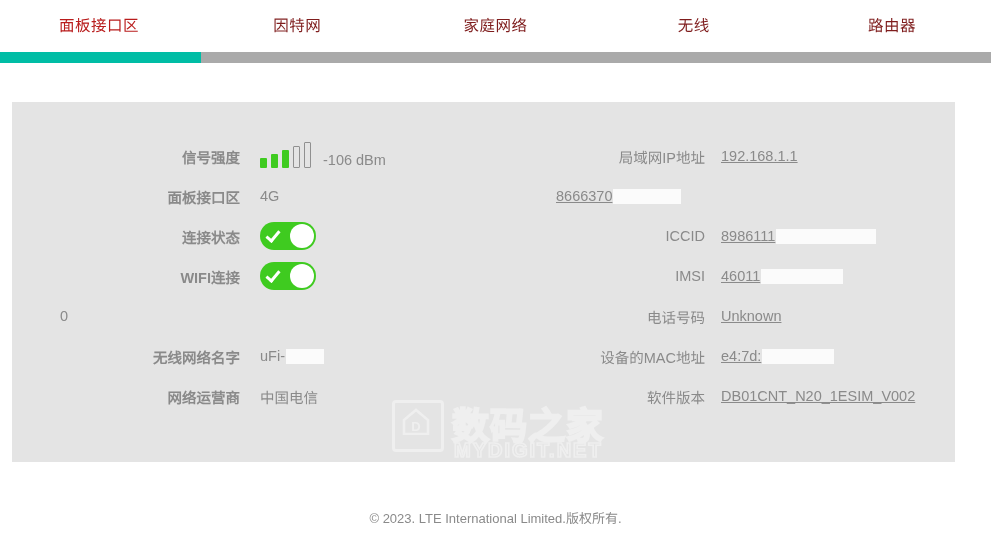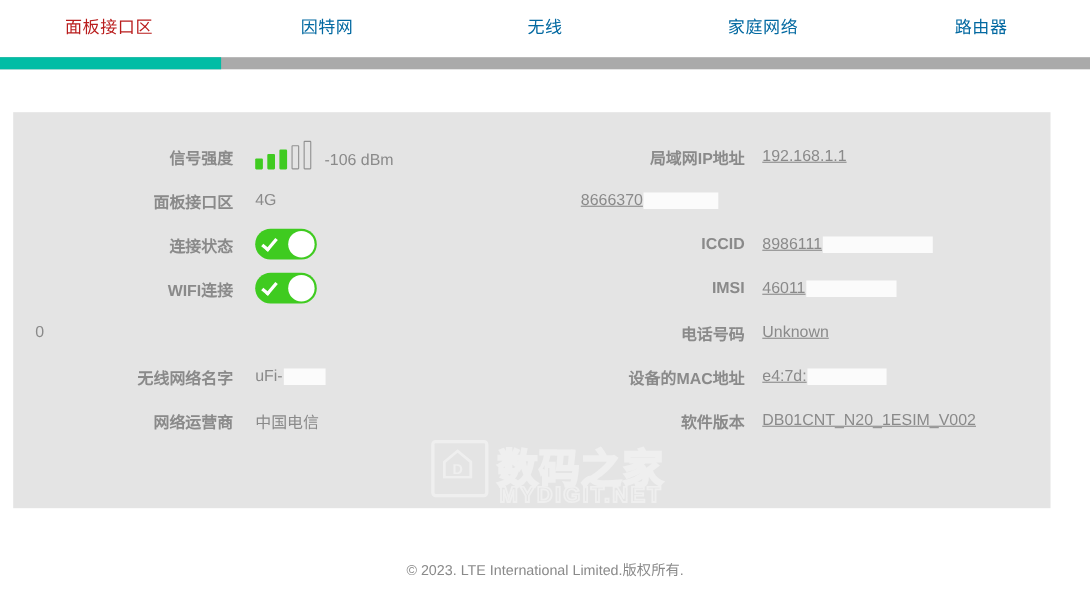--- a/index.html
+++ b/index.html
@@ -19,21 +19,21 @@
     width: 991px; height: 63px;
   }
   .tabs {
     display: flex; width: 991px; height: 52px;
     align-items: center;
   }
   .tab {
     flex: 1 1 0;
     text-align: center;
     font-size: 15.5px;
-    color: #0369a1;
+    color: #7f1d1d;
     letter-spacing: .5px;
     cursor: pointer;
     line-height: 52px;
     user-select: none;
   }
   .tab.active { color: #b91c1c; }
   .tabrail {
     position: absolute; left: 0; top: 52px;
     width: 991px; height: 11px;
     background: #aaaaaa;
@@ -46,21 +46,21 @@
 
   
   .panel {
     position: absolute;
     left: 12px; top: 102px;
     width: 943px; height: 360px;
     background: #e4e4e4;
   }
 
   .cols { position: relative; width: 100%; height: 100%; }
-  .col { position: absolute; top: 0; }
+  .col { position: absolute; top: 14px; padding-left: 28px; }
   .col-left  { left: 0;   width: 500px; }
   .col-right { left: 500px; width: 443px; }
 
   .row {
     position: relative;
     height: 40px;
     display: flex;
     align-items: center;
   }
   
@@ -79,21 +79,21 @@
     color: #8a8a8a;
     white-space: nowrap;
     display: flex;
     align-items: flex-end;
   }
   
   .col-right .row .lbl {
     width: 165px;
     text-align: right;
     font-size: 14.5px;
-    font-weight: bold;
+    font-weight: normal;
     color: #8a8a8a;
     white-space: nowrap;
   }
   .col-right .row .val {
     margin-left: 16px;
     font-size: 14.5px;
     color: #8a8a8a;
     white-space: nowrap;
     display: flex;
     align-items: center;
@@ -204,22 +204,22 @@
 </style>
 </head>
 <body>
 
 <div class="page">
 
   <div class="tabnav">
     <div class="tabs">
       <div class="tab active">面板接口区</div>
       <div class="tab">因特网</div>
+      <div class="tab">家庭网络</div>
       <div class="tab">无线</div>
-      <div class="tab">家庭网络</div>
       <div class="tab">路由器</div>
     </div>
     <div class="tabrail"></div>
     <div class="tabrail-active"></div>
   </div>
 
   <div class="panel">
     <div class="cols">
 
       <div class="col col-left">

